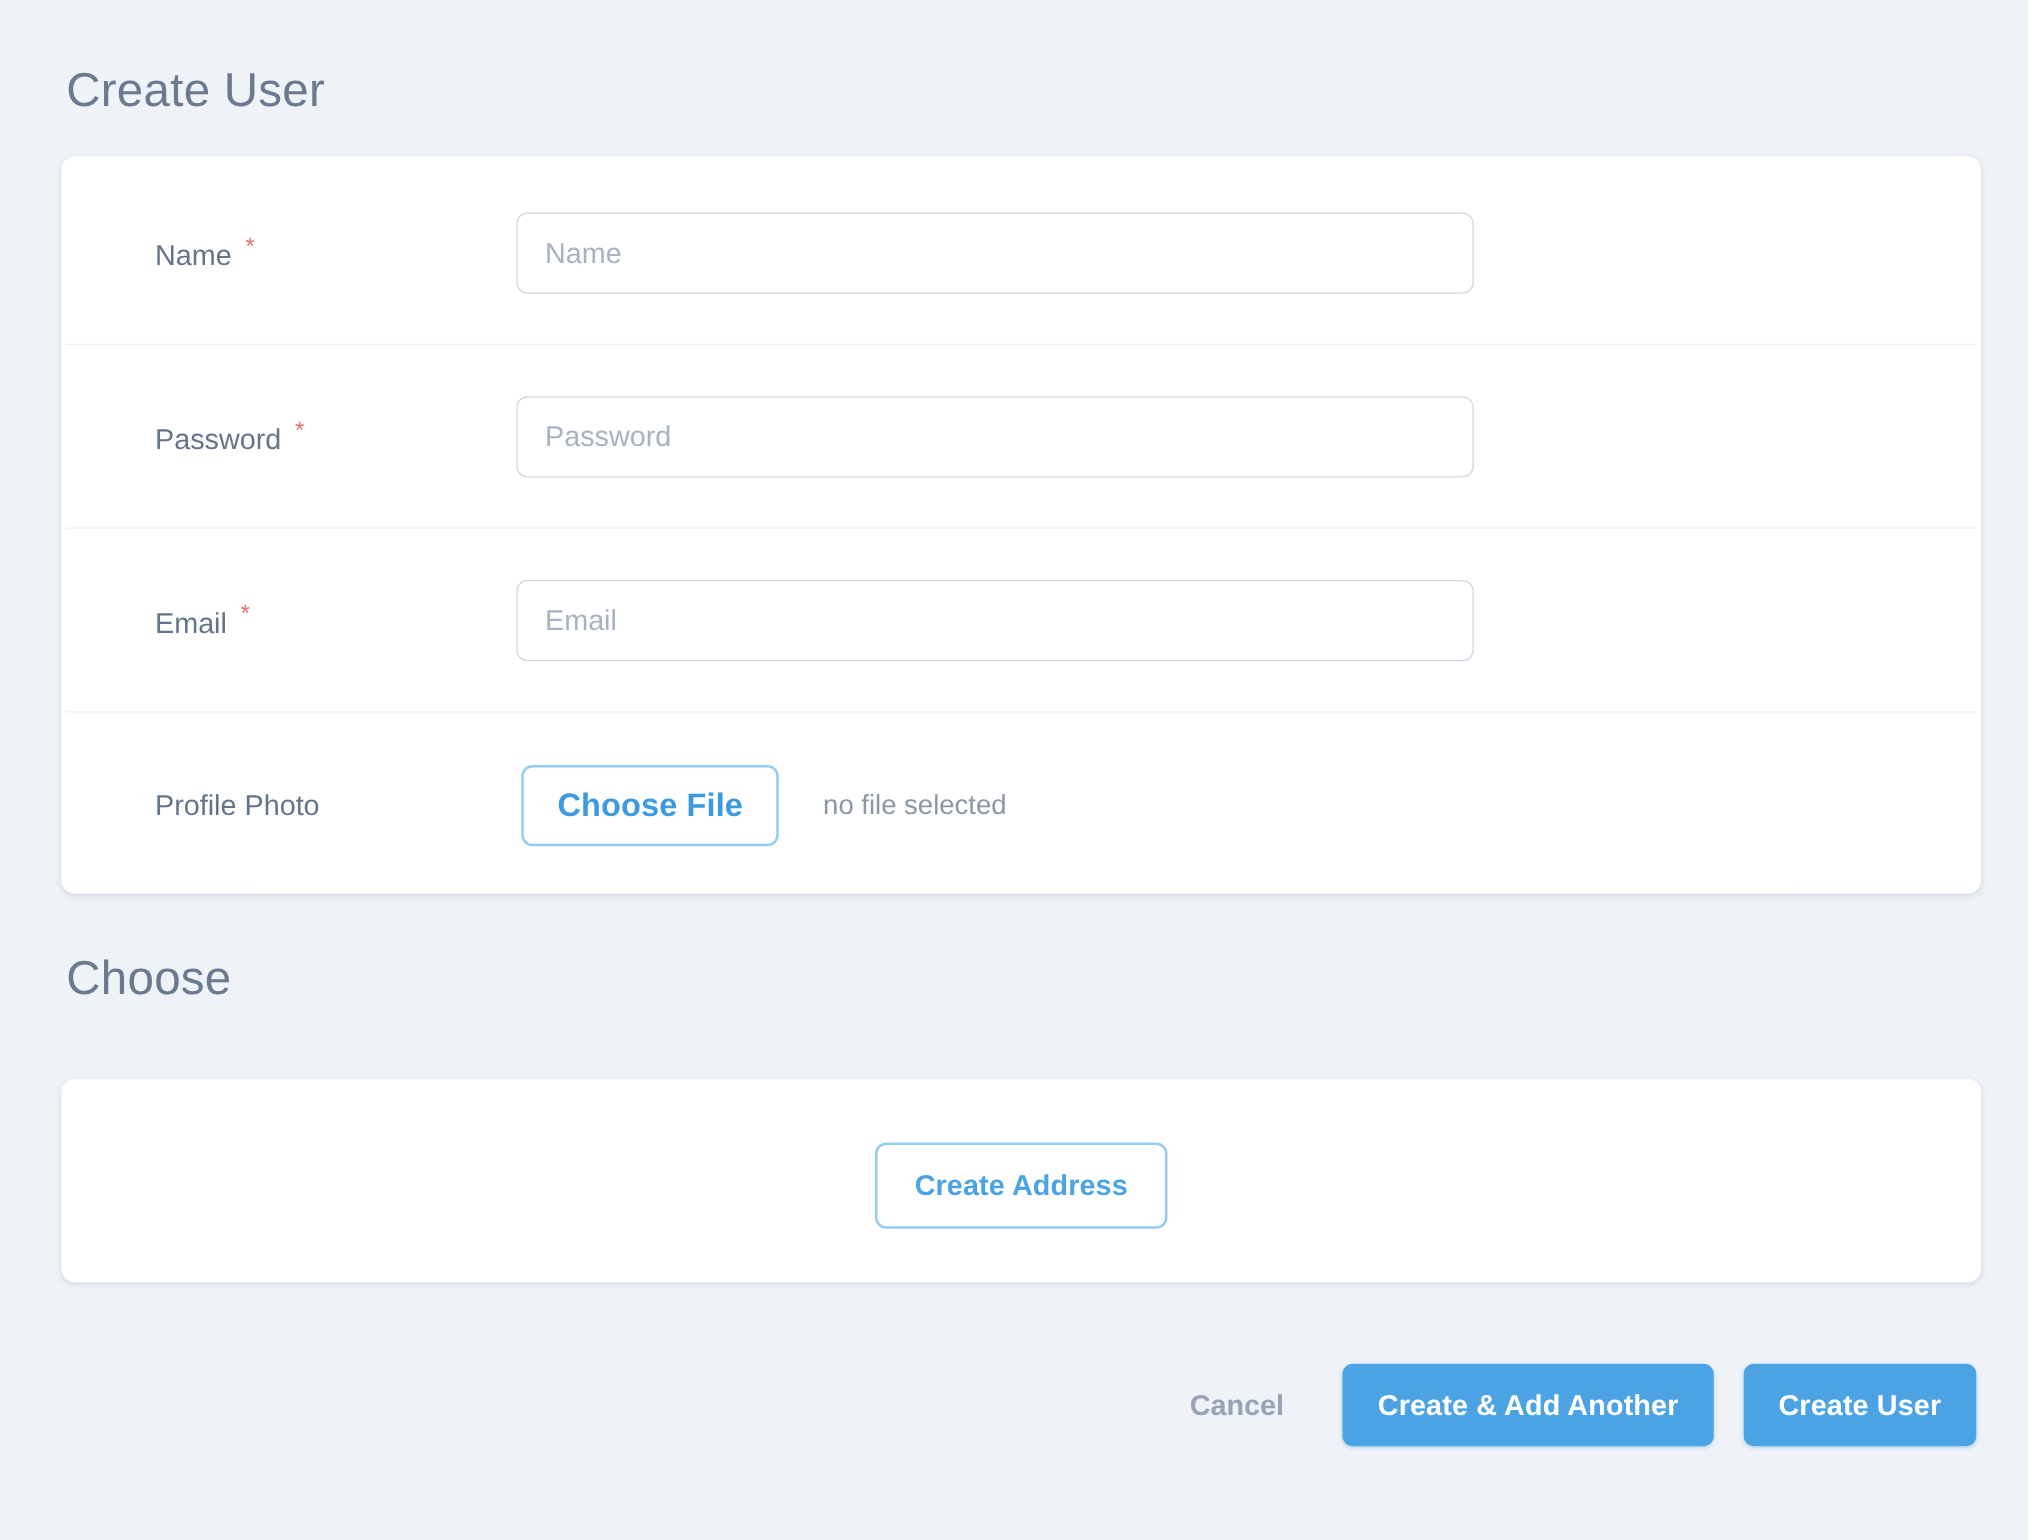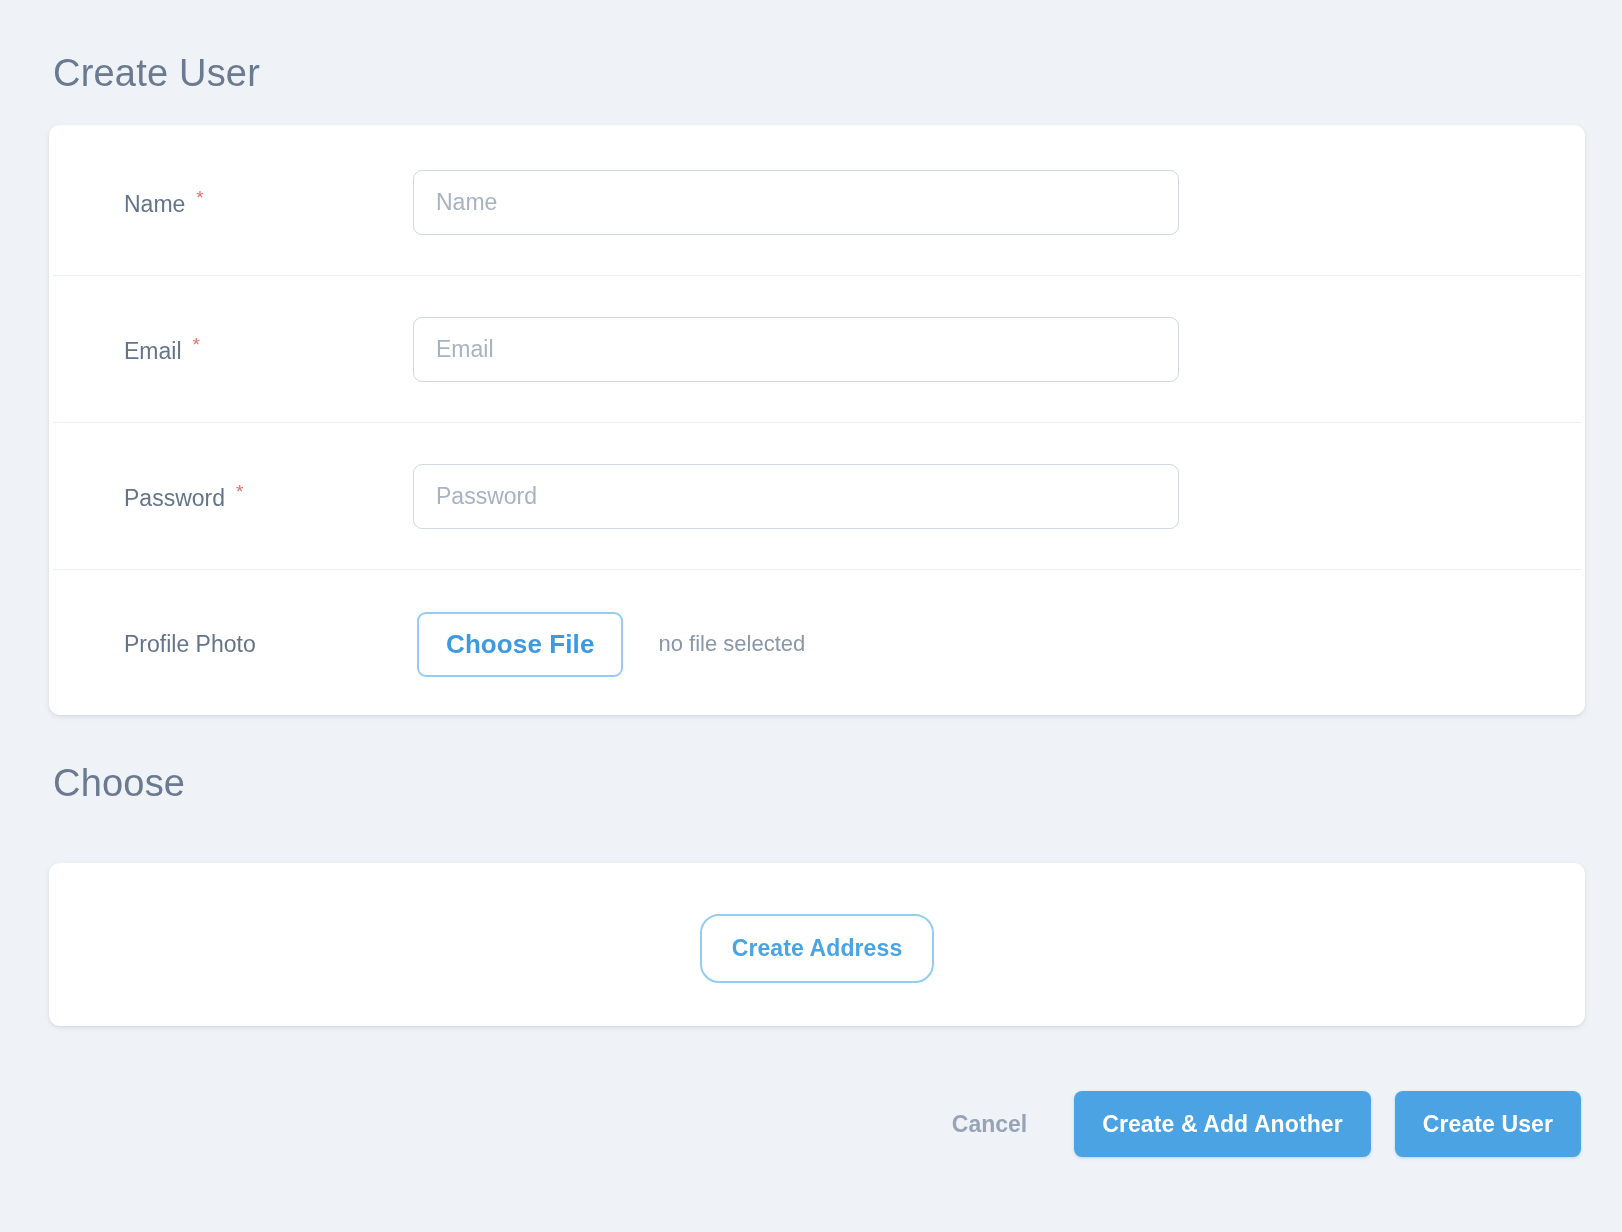--- a/index.html
+++ b/index.html
@@ -123,21 +123,21 @@
   .address-body {
     height: 163px;
     display: flex;
     align-items: center;
     justify-content: center;
   }
   .create-address-btn {
     height: 69px;
     padding: 0 30px;
     border: 2px solid #93cdf2;
-    border-radius: 19px;
+    border-radius: 9px;
     background: #ffffff;
     color: #4aa3e2;
     font-family: "Liberation Sans", sans-serif;
     font-size: 23px;
     font-weight: 700;
     letter-spacing: 0.1px;
     cursor: pointer;
     white-space: nowrap;
   }
 
@@ -192,30 +192,30 @@
 
     <div class="form-row">
       <div class="field-label">
         <span>Name</span><span class="req-asterisk">*</span>
       </div>
       <input class="text-input" type="text" placeholder="Name" style="">
     </div>
 
     <div class="form-row">
       <div class="field-label">
+        <span>Password</span><span class="req-asterisk">*</span>
+      </div>
+      <input class="text-input" type="text" placeholder="Password" style="">
+    </div>
+
+    <div class="form-row">
+      <div class="field-label">
         <span>Email</span><span class="req-asterisk">*</span>
       </div>
       <input class="text-input" type="text" placeholder="Email" style="">
-    </div>
-
-    <div class="form-row">
-      <div class="field-label">
-        <span>Password</span><span class="req-asterisk">*</span>
-      </div>
-      <input class="text-input" type="text" placeholder="Password" style="">
     </div>
 
     <div class="form-row row-tall">
       <div class="field-label">
         <span>Profile Photo</span>
       </div>
       <div class="file-row-controls">
         <button class="choose-file-btn" type="button">Choose File</button>
         <span class="file-status">no file selected</span>
       </div>

